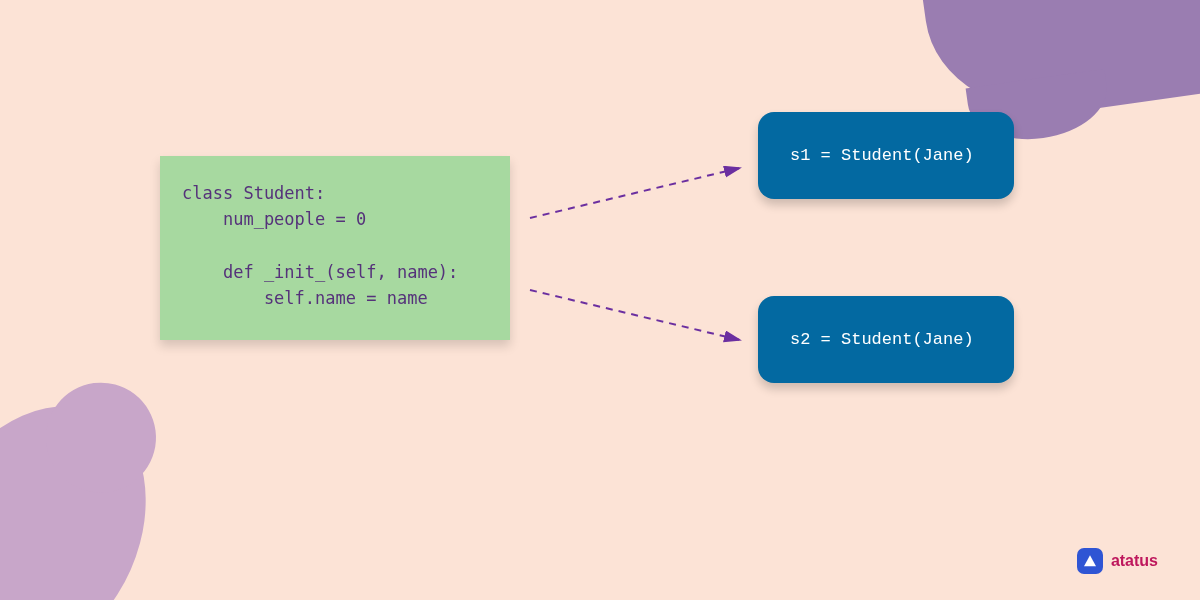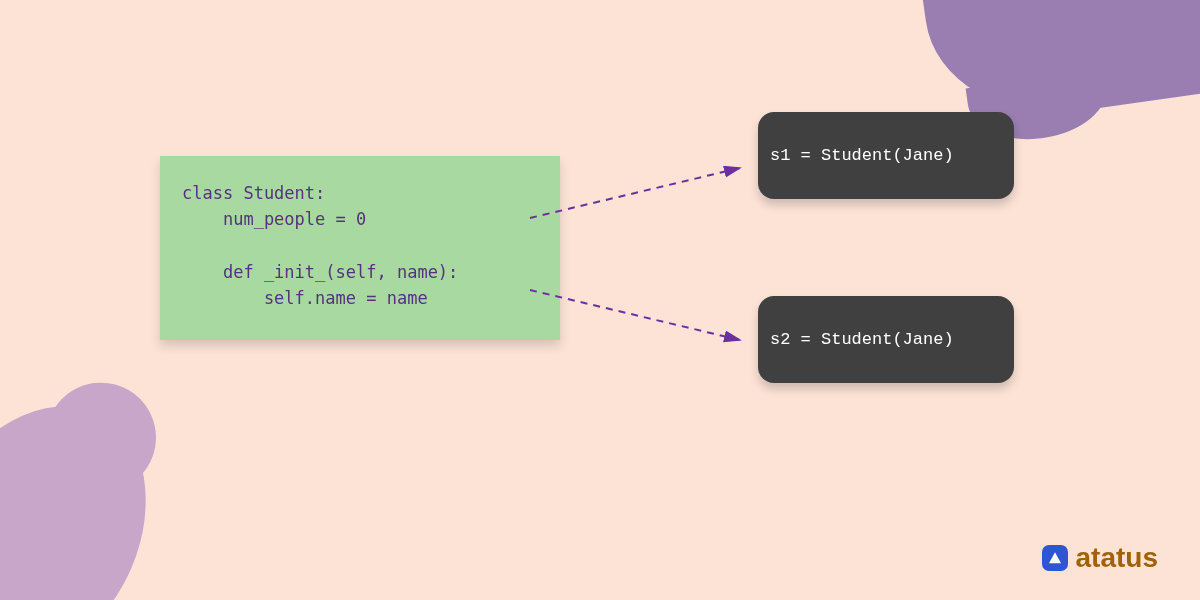--- a/index.html
+++ b/index.html
@@ -41,36 +41,36 @@
     top: -30px; right: 10px;
     width: 110px; height: 110px;
     background: #c8a6c9;
     border-radius: 50%;
   }
 
   
   .code-box {
     position: absolute;
     top: 156px; left: 160px;
-    width: 400px;
+    width: 350px;
     padding: 24px 22px 28px 22px;
     background: #a7d9a0;
     box-shadow: 0 6px 10px rgba(0,0,0,0.15);
     color: #55327a;
     font-size: 17px;
     line-height: 1.55;
     white-space: pre;
   }
 
   
   .instance {
     position: absolute;
     width: 256px;
-    padding: 34px 12px;
-    background: #404040;
+    padding: 34px 32px;
+    background: #0369a1;
     color: #ffffff;
     font-size: 17px;
     border-radius: 16px;
     box-shadow: 0 6px 10px rgba(0,0,0,0.18);
     text-align: left;
   }
   .inst1 { top: 112px;  left: 758px; }
   .inst2 { top: 296px;  left: 758px; }
 
   
@@ -83,22 +83,22 @@
 
   
   .logo {
     position: absolute;
     bottom: 26px; right: 42px;
     display: flex;
     align-items: center;
     gap: 8px;
     font-family: -apple-system, BlinkMacSystemFont, "Segoe UI", Helvetica, Arial, sans-serif;
     font-weight: 700;
-    font-size: 28px;
-    color: #a16207;
+    font-size: 16px;
+    color: #be185d;
   }
   .logo-mark {
     width: 26px; height: 26px;
     background: #2f55d4;
     border-radius: 7px;
     position: relative;
   }
   .logo-mark::before {
     content: "";
     position: absolute;

